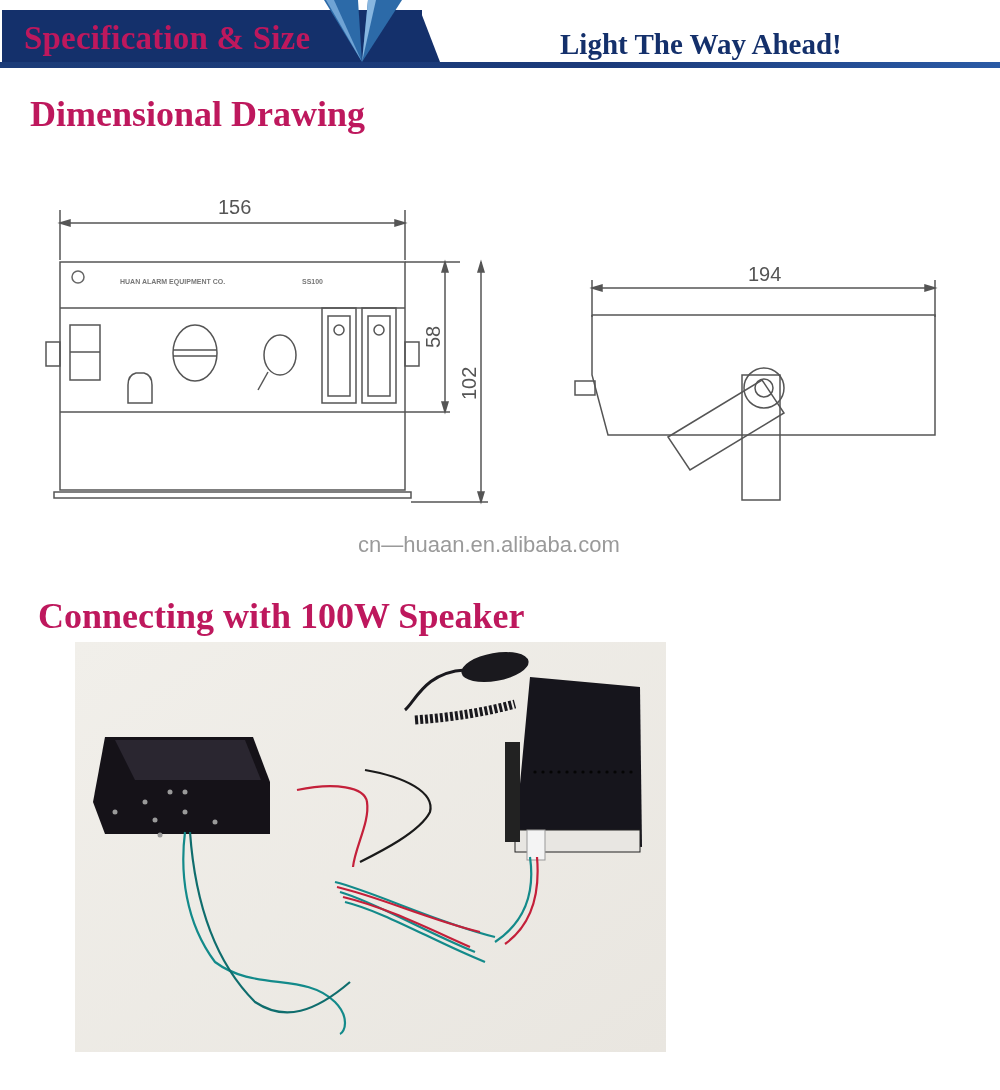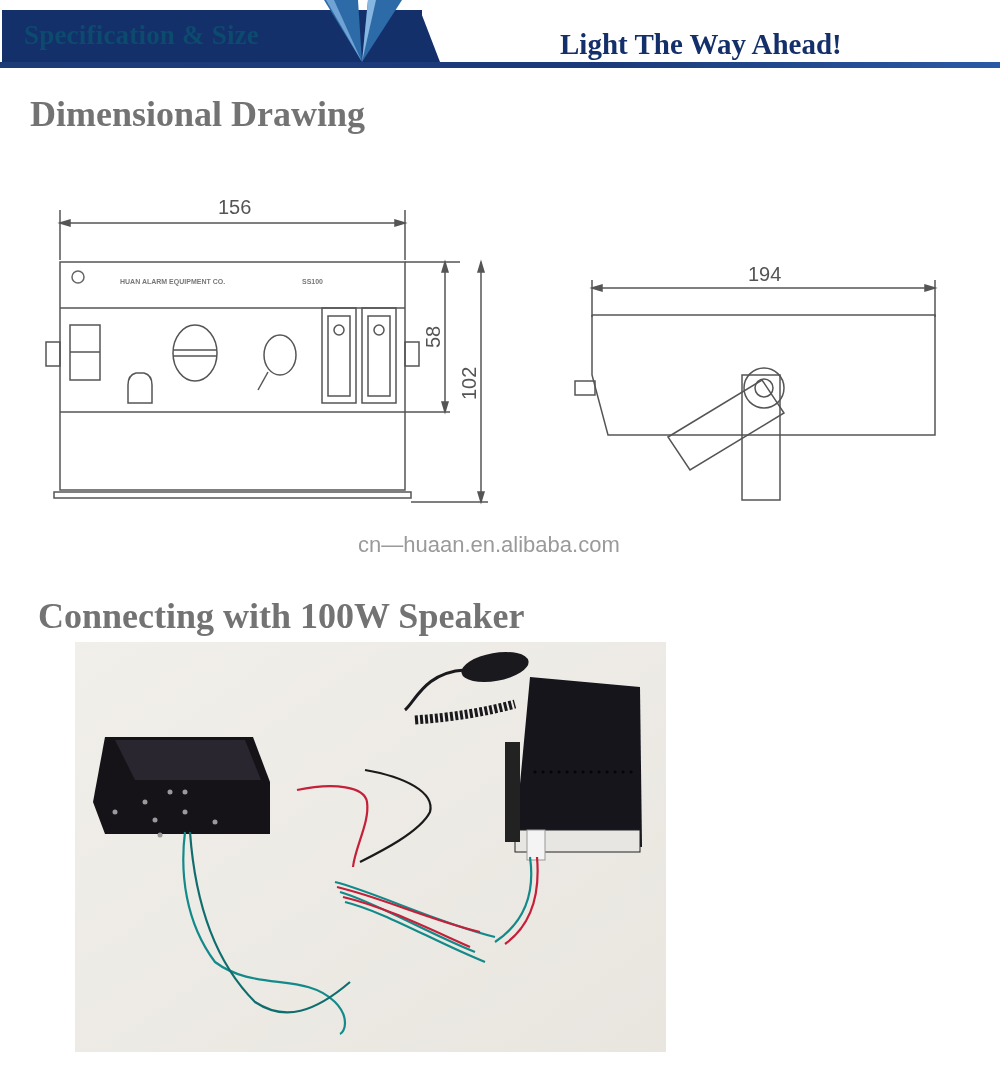--- a/index.html
+++ b/index.html
@@ -1,26 +1,26 @@
 <!DOCTYPE html>
 <html><head>
   <meta charset="utf-8">
   <style>
     html, body { margin: 0; padding: 0; background: #ffffff; }
     body { width: 1000px; height: 1090px; position: relative; overflow: hidden; font-family: "Liberation Serif", serif; }
     .abs { position: absolute; }
 
     
     .banner-left { left: 2px; top: 10px; width: 420px; height: 54px; background: #14306b; }
-    .banner-title { left: 24px; top: 20px; color: #0c4a6e; font-weight: bold; font-size: 27px; letter-spacing: 0.2px; }
+    .banner-title { left: 24px; top: 20px; color: #be185d; font-weight: bold; font-size: 33px; letter-spacing: 0.2px; }
     .banner-bar { left: 0; top: 62px; width: 1000px; height: 6px;
       background: linear-gradient(to right, #1c3c78 0%, #1b3a7a 60%, #2a5aa5 100%); }
     .tagline { left: 560px; top: 28px; color: #14306b; font-weight: bold; font-size: 29px; font-family: Liberation Serif, serif; }
 
-    .section-title { color: #737373; font-weight: bold; font-size: 36px; }
+    .section-title { color: #be185d; font-weight: bold; font-size: 36px; }
 
     .watermark { left: 358px; top: 532px; color: #9a9a9a; font-family: "Liberation Sans", sans-serif; font-size: 22px; }
 
     .photo { left: 75px; top: 642px; width: 591px; height: 410px; background: #efede8; overflow: hidden; }
   </style>
 </head>
 <body>
 
 <div class="abs banner-left"></div>
 <svg class="abs" style="left:300px;top:0;" width="140" height="70">

